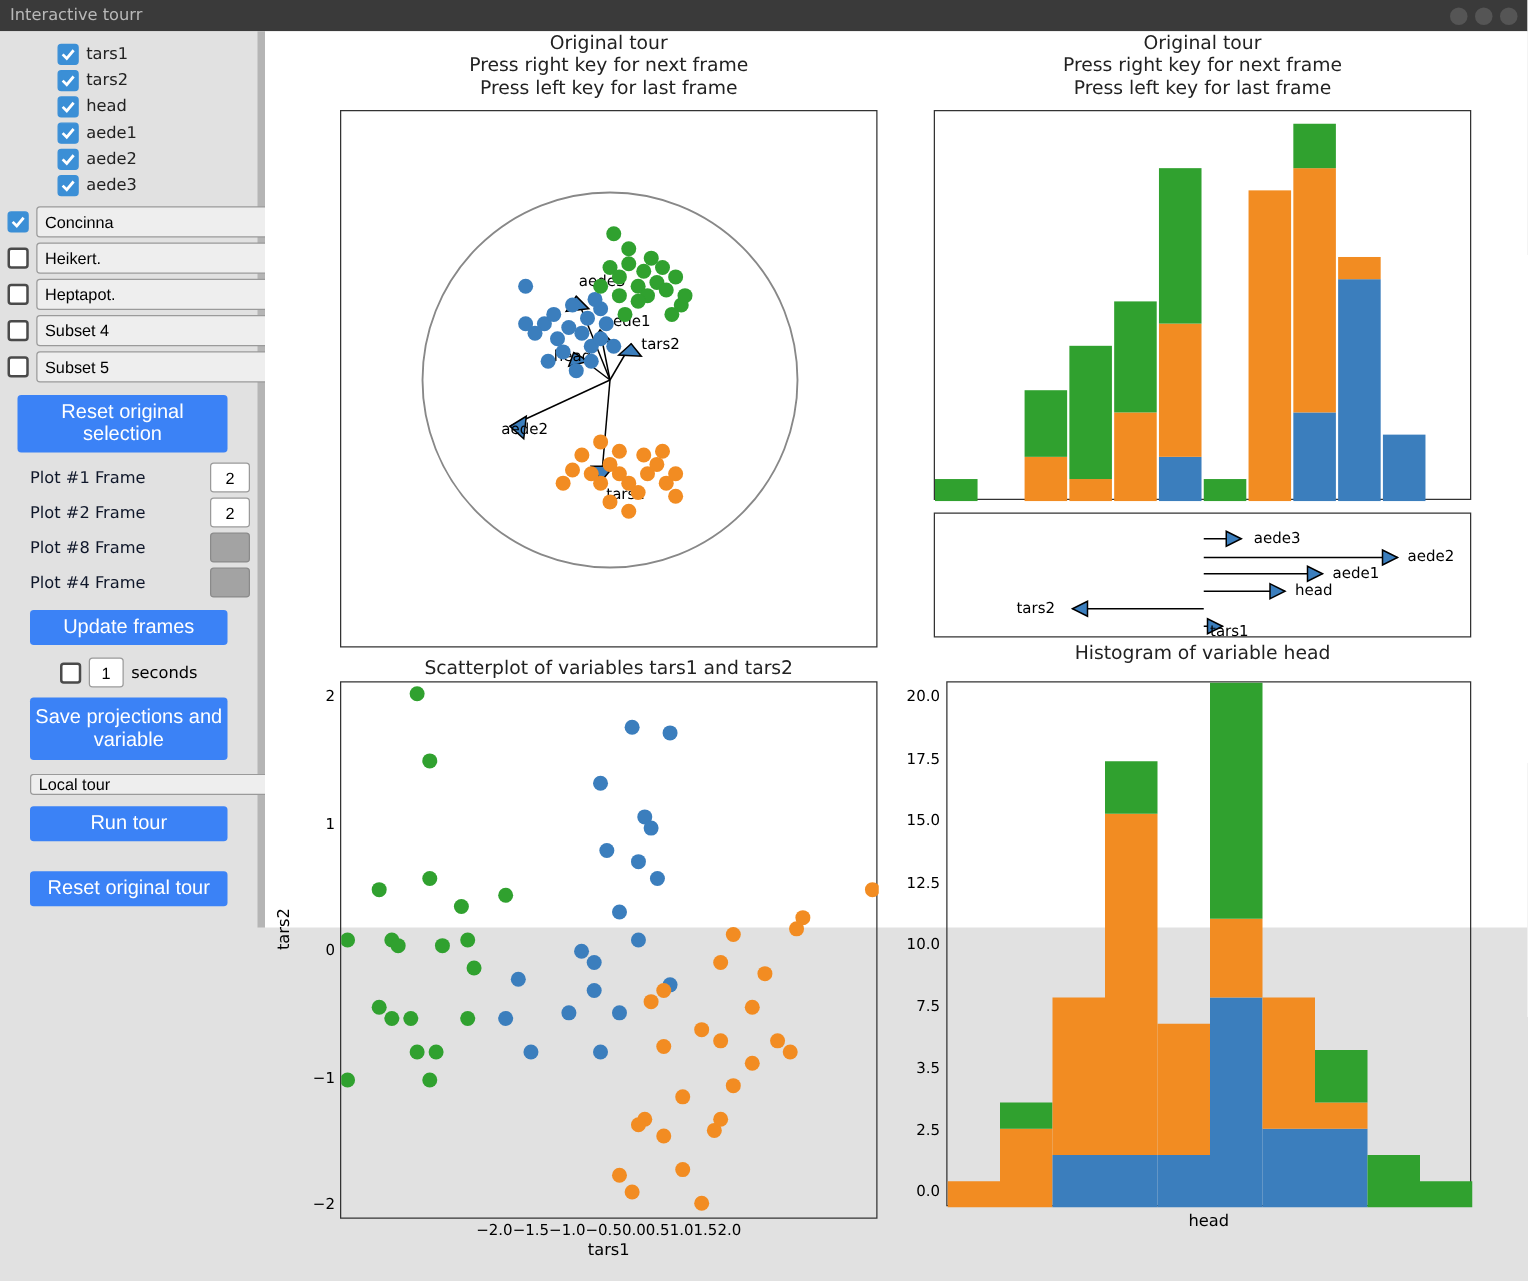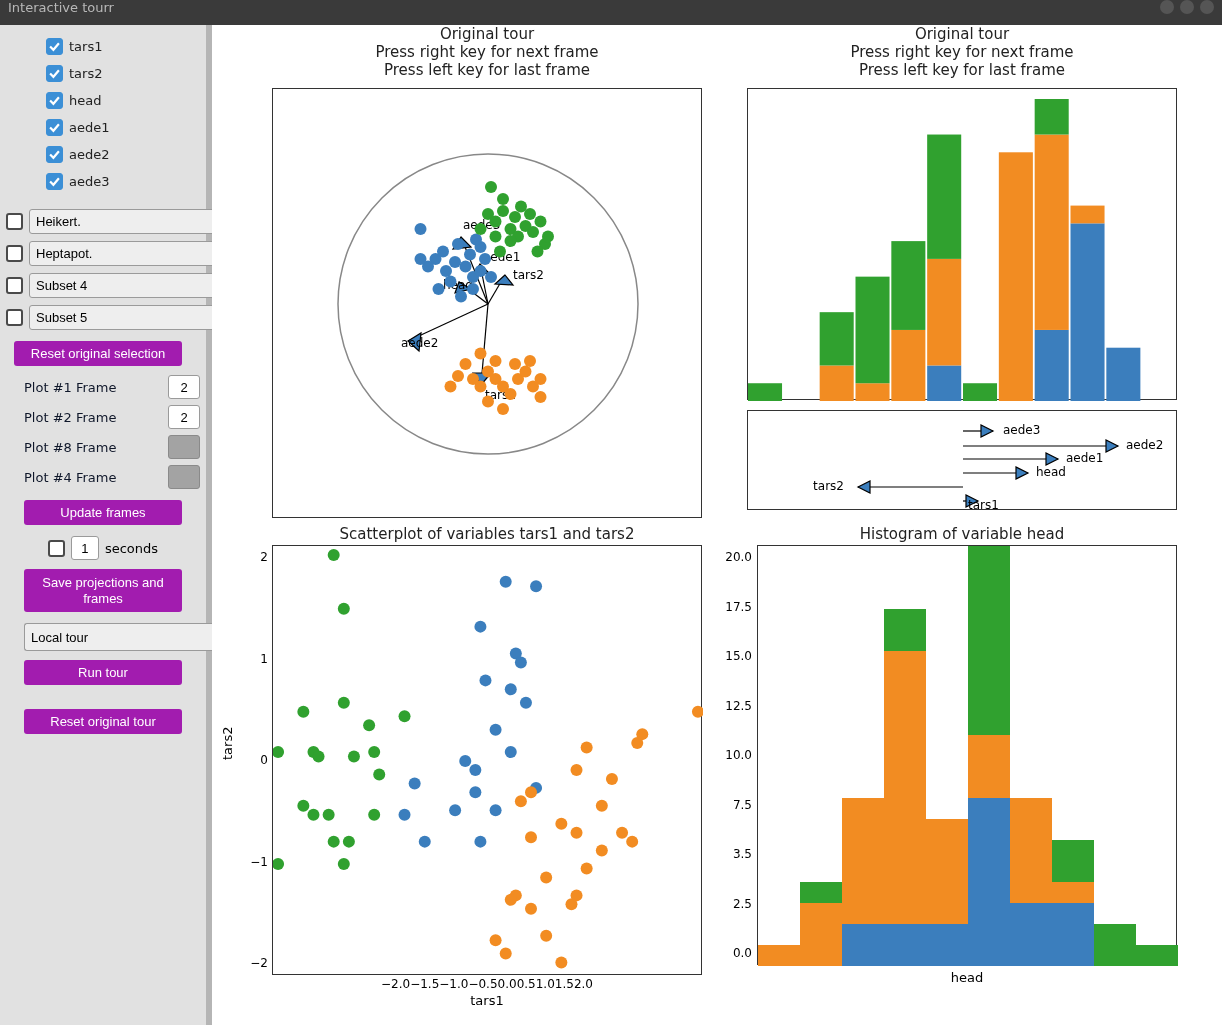--- a/index.html
+++ b/index.html
@@ -9,34 +9,34 @@
   width: 1222px;
   height: 1025px;
   overflow: hidden;
   font-size: 13px;
 }
 .titlebar {
   height: 25px;
   background: #3a3a3a;
   color: #b8b8b8;
   display: flex;
-  align-items: flex-start;
+  align-items: center;
   padding: 0 8px;
   font-size: 13px;
   gap: 37px;
 }
 .titlebar .title { flex: 1; }
 .titlebar .win-btns { display: flex; gap: 6px; }
 .titlebar .win-btn {
   width: 14px; height: 14px; border-radius: 7px;
   background: #555; display:inline-block;
 }
 .app {
   display: flex;
-  height: 1000px;
+  height: 717px;
 }
 .sidebar {
   width: 212px;
   background: #e1e1e1;
   border-right: 6px solid #b5b5b5;
   display: flex;
   flex-direction: column;
   padding: 10px 6px 10px 6px;
   gap: 4px;
 }
@@ -61,22 +61,22 @@
 .var-label { font-size: 13px; color:#222; }
 .subset-row {
   display:flex; align-items:center; gap:6px; height:28px;
 }
 .subset-input {
   flex:1; height:25px; border:1px solid #9a9a9a; border-radius:3px;
   background:#eee; padding:0 6px; font-size:13px;
 }
 .swatch { width:19px; height:19px; border-radius:3px; flex-shrink:0; }
 .btn {
-  background:#a21caf; color:#fff; border:none; border-radius:3px;
-  font-size:13px; padding:5px 8px; text-align:center; cursor:default;
+  background:#3b82f6; color:#fff; border:none; border-radius:3px;
+  font-size:16px; padding:5px 8px; text-align:center; cursor:default;
 }
 .frame-row { display:flex; align-items:center; gap:6px; height:26px; padding-left: 18px; }
 .frame-label { font-size:13px; color:#0f172a; flex:1; }
 .frame-input { width:32px; height:24px; border:1px solid #9a9a9a; border-radius:3px; text-align:center; font-size:13px; }
 .frame-input.disabled { background:#a3a3a3; border:1px solid #8a8a8a; }
 .seconds-row { display:flex; align-items:center; gap:6px; justify-content:center; height:26px;}
 .combo {
   display:flex; align-items:stretch; height:28px;
 }
 .combo-input {
@@ -157,20 +157,29 @@
           <svg viewBox="0 0 10 10">
             <path d="M1 5 L4 8 L9 2" stroke="#fff" stroke-width="2" fill="none"></path>
           </svg>
         </span>
         <span class="var-label">aede3</span>
       </div>
 
     <div style="height:6px"></div>
 
     <div class="subset-row">
+        <span class="chk checked">
+          <svg viewBox="0 0 10 10">
+            <path d="M1 5 L4 8 L9 2" stroke="#fff" stroke-width="2" fill="none"></path>
+          </svg>
+        </span>
+        <input class="subset-input" value="Concinna" style="">
+        <span class="swatch" style="background:#2b7bbd"></span>
+      </div>
+    <div class="subset-row">
         <span class="chk unchecked"></span>
         <input class="subset-input" value="Heikert." style="">
         <span class="swatch" style="background:#30a12f"></span>
       </div>
     <div class="subset-row">
         <span class="chk unchecked"></span>
         <input class="subset-input" value="Heptapot." style="">
         <span class="swatch" style="background:#f28c22"></span>
       </div>
     <div class="subset-row">
@@ -204,21 +213,21 @@
       </div>
 
     <button class="btn" style="margin:6px 18px;">Update frames</button>
 
     <div class="seconds-row">
       <span class="chk unchecked"></span>
       <input class="frame-input" style="width: 28px;" value="1">
       <span>seconds</span>
     </div>
 
-    <button class="btn" style="margin:4px 18px; line-height:1.2; padding:6px 4px;">Save projections and frames</button>
+    <button class="btn" style="margin:4px 18px; line-height:1.2; padding:6px 4px;">Save projections and variable</button>
 
     <div class="combo" style="margin:3px 18px;">
       <input class="combo-input" value="Local tour" style="">
       <div class="combo-btn">
           <svg width="10" height="6" viewBox="0 0 10 6">
             <path d="M0 0 L5 6 L10 0 Z" fill="#555"></path>
           </svg>
         </div>
     </div>
 
@@ -466,21 +475,21 @@
     <div class="plot-area axis-tick" style="left:36px; top:525px; height:420px; display:flex; flex-direction:column; justify-content:space-between; text-align:right; width:20px;">
       <span>2</span>
         <span>1</span>
         <span>0</span>
         <span>−1</span>
         <span>−2</span>
     </div>
     <div class="plot-area" style="left:60px; top:968px; width:430px; text-align:center; font-size:13px;">tars1</div>
     <div class="plot-area" style="left:8px; top:735px; transform:rotate(-90deg); transform-origin:left top; font-size:13px;">tars2</div>
 
-    <div class="plot-area" style="left:535px; top:500px; width:430px;">
+    <div class="plot-area" style="left:535px; top:488px; width:430px;">
       <div class="plot-title">Histogram of variable head</div>
     </div>
     <div class="plot-area" style="left:545px; top:520px; width:420px; height:420px; border:1px solid #333;">
       <svg viewBox="0 0 420 420" width="420" height="420" id="plot4-svg">
           <rect x="0" width="42" y="399" height="21" fill="#f28c22"></rect>
           <rect x="42" width="42" y="357" height="63" fill="#f28c22"></rect>
           <rect x="42" width="42" y="336" height="21" fill="#30a12f"></rect>
           <rect x="84" width="42" y="378" height="42" fill="#3b7ebd"></rect>
           <rect x="84" width="42" y="252" height="126" fill="#f28c22"></rect>
           <rect x="126" width="42" y="378" height="42" fill="#3b7ebd"></rect>

